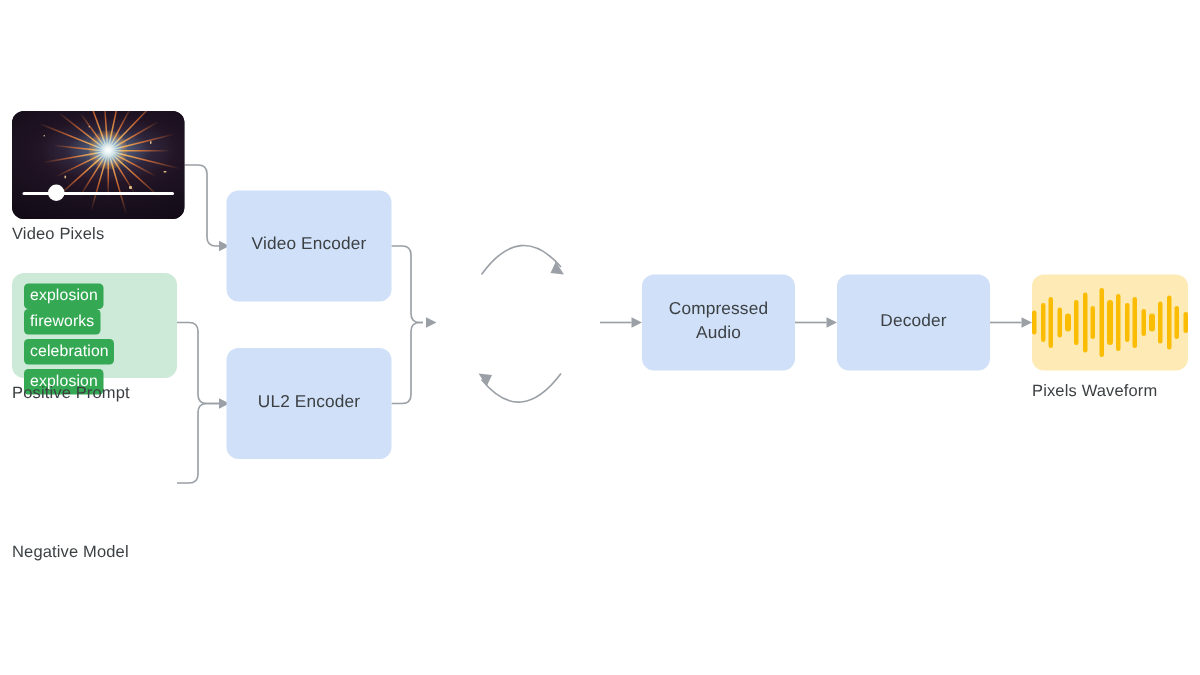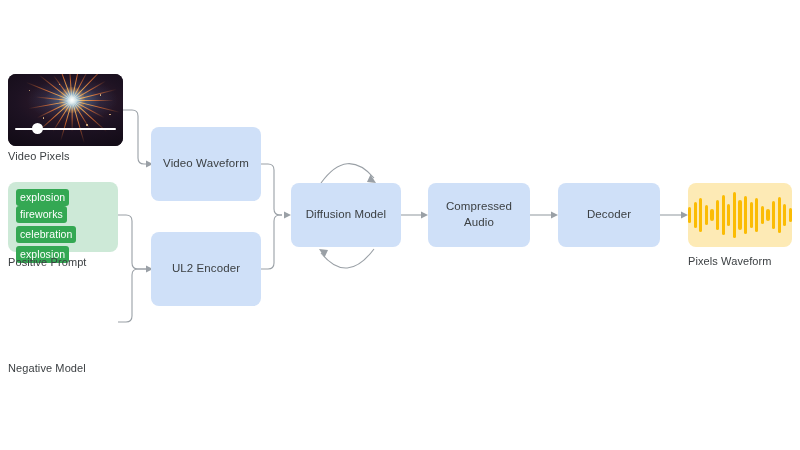--- a/index.html
+++ b/index.html
@@ -262,30 +262,27 @@
     </div>
     <div class="chip-row">
       <span class="chip g">explosion</span>
     </div>
   </div>
   <div class="caption" style="left:8px; top:256px; width:110px;">Positive Prompt</div>
 
   <div class="caption" style="left:8px; top:362px; width:110px;">Negative Model</div>
 
   <div class="node blue" style="left:151px; top:127px; width:110px; height:74px;">
-    <span>Video Waveform</span>
+    <span>Video Encoder</span>
   </div>
 
   <div class="node blue" style="left:151px; top:232px; width:110px; height:74px;">
     <span>UL2 Encoder</span>
   </div>
 
-  <div class="node blue" style="left:291px; top:183px; width:110px; height:64px;">
-    <span>Diffusion Model</span>
-  </div>
 
   <div class="node blue" style="left:428px; top:183px; width:102px; height:64px; flex-direction:column;">
     <span>Compressed</span>
     <span>Audio</span>
   </div>
 
   <div class="node blue" style="left:558px; top:183px; width:102px; height:64px;text-align:center;">
     <span>Decoder</span>
   </div>
 

